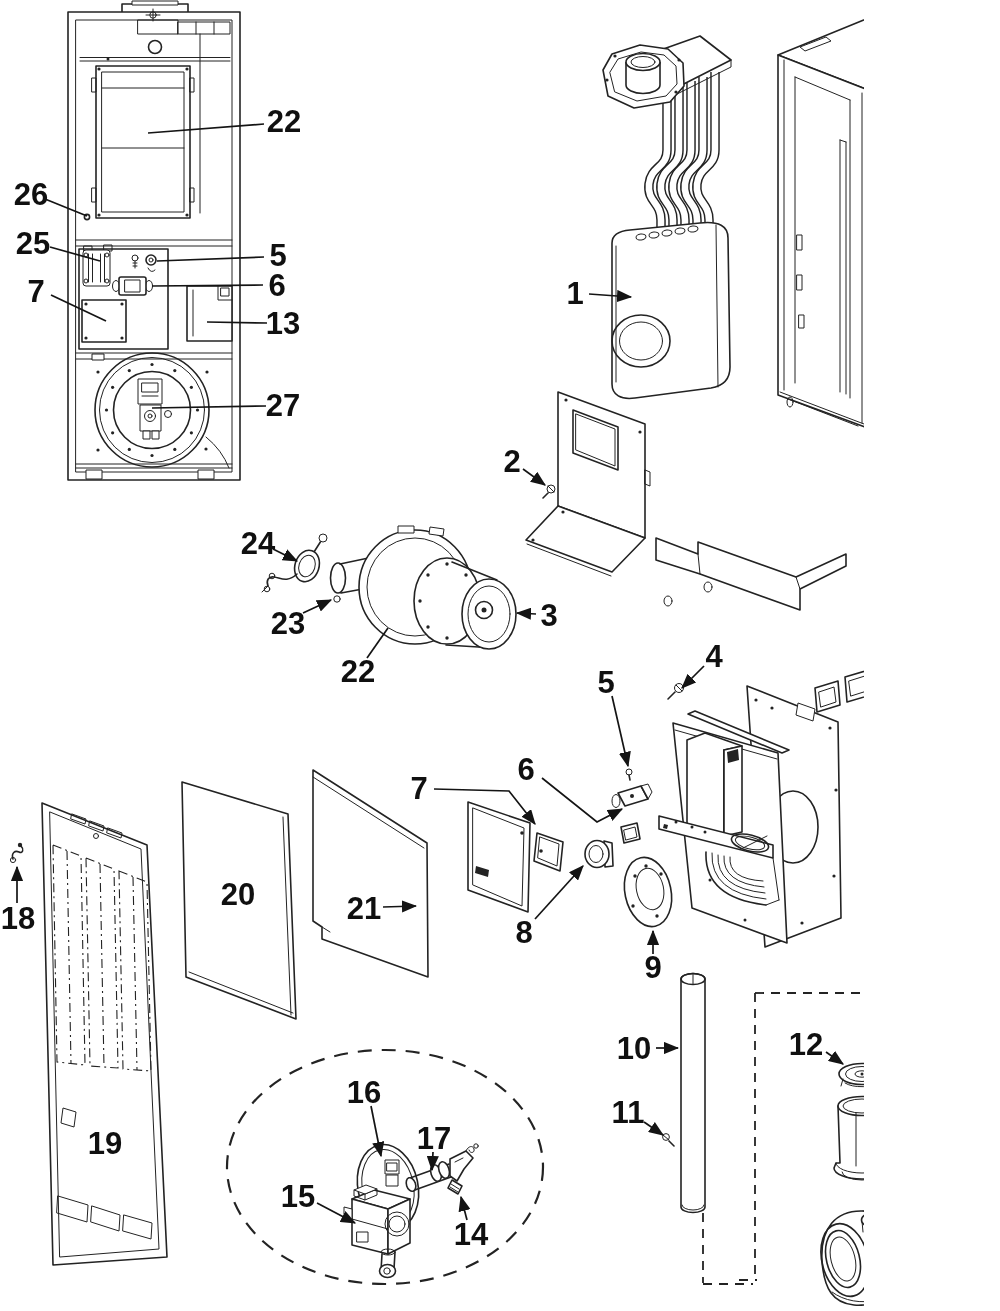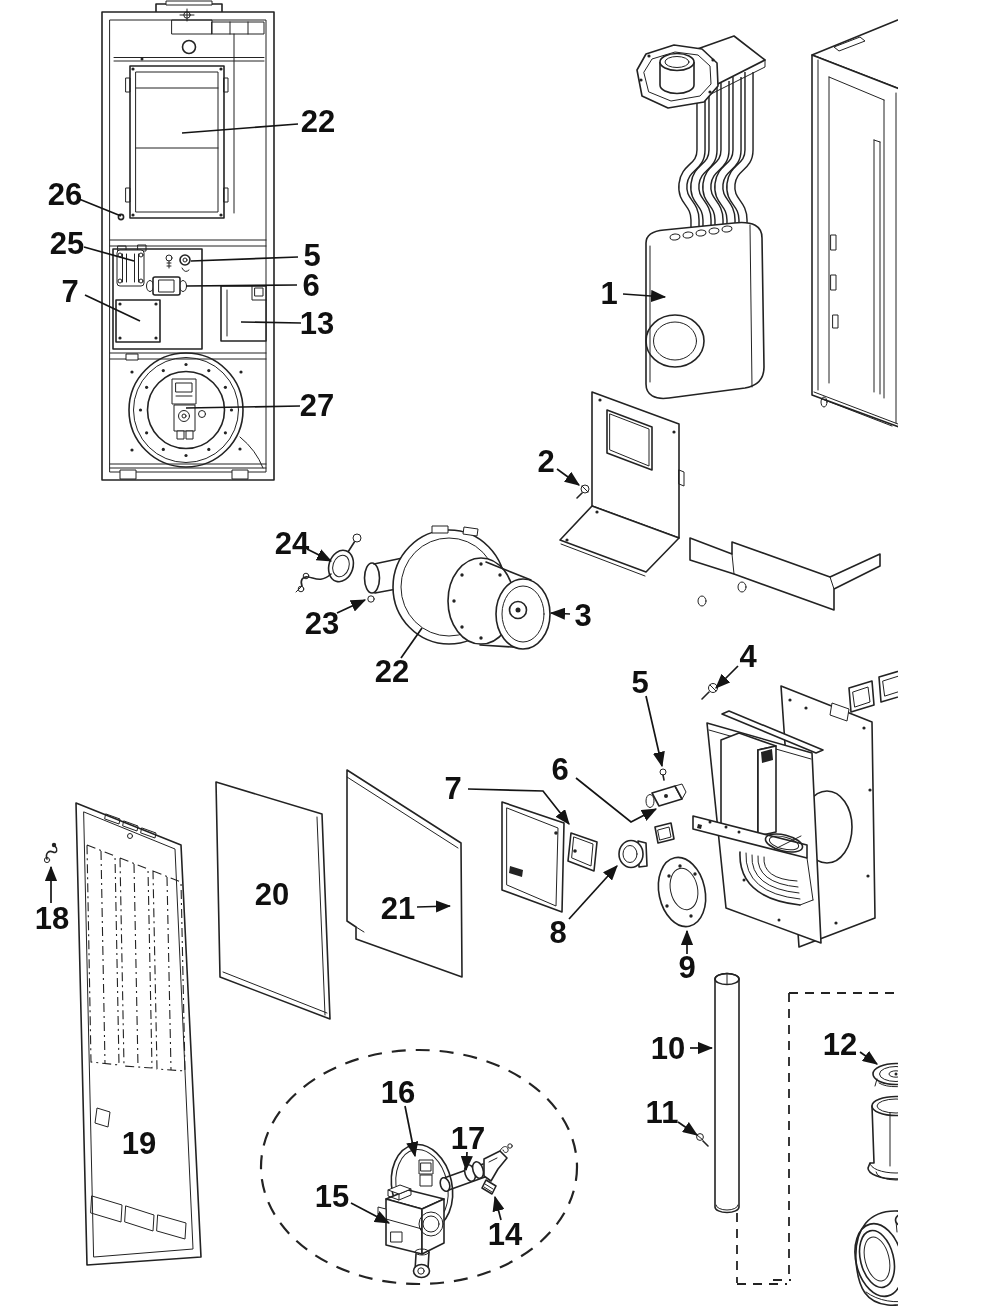--- a/index.html
+++ b/index.html
@@ -1,16 +1,16 @@
 <!DOCTYPE html>
 <html><head>
 <meta charset="utf-8">
 <style>
   html,body{margin:0;padding:0;background:#fff;}
-  #stage{position:relative;width:864px;height:1311px;background:#fff;overflow:hidden;margin-left:34px;}
+  #stage{position:relative;width:864px;height:1311px;background:#fff;overflow:hidden;}
   svg{display:block;}
   .s  {fill:none;stroke:#232323;stroke-width:1.6;stroke-linejoin:round;stroke-linecap:round}
   .w  {fill:#fff;stroke:#232323;stroke-width:1.6;stroke-linejoin:round}
   .t  {fill:none;stroke:#232323;stroke-width:1;stroke-linejoin:round;stroke-linecap:round}
   .wt {fill:#fff;stroke:#232323;stroke-width:1;stroke-linejoin:round}
   .d  {fill:#232323;stroke:none}
   .tubeO{fill:none;stroke:#232323;stroke-width:9.5;stroke-linecap:butt}
   .tubeI{fill:none;stroke:#ffffff;stroke-width:6.6;stroke-linecap:butt}
   .dash {fill:none;stroke:#232323;stroke-width:2.2;stroke-dasharray:14 10}
   .dash2{fill:none;stroke:#232323;stroke-width:1.8;stroke-dasharray:9 7}

